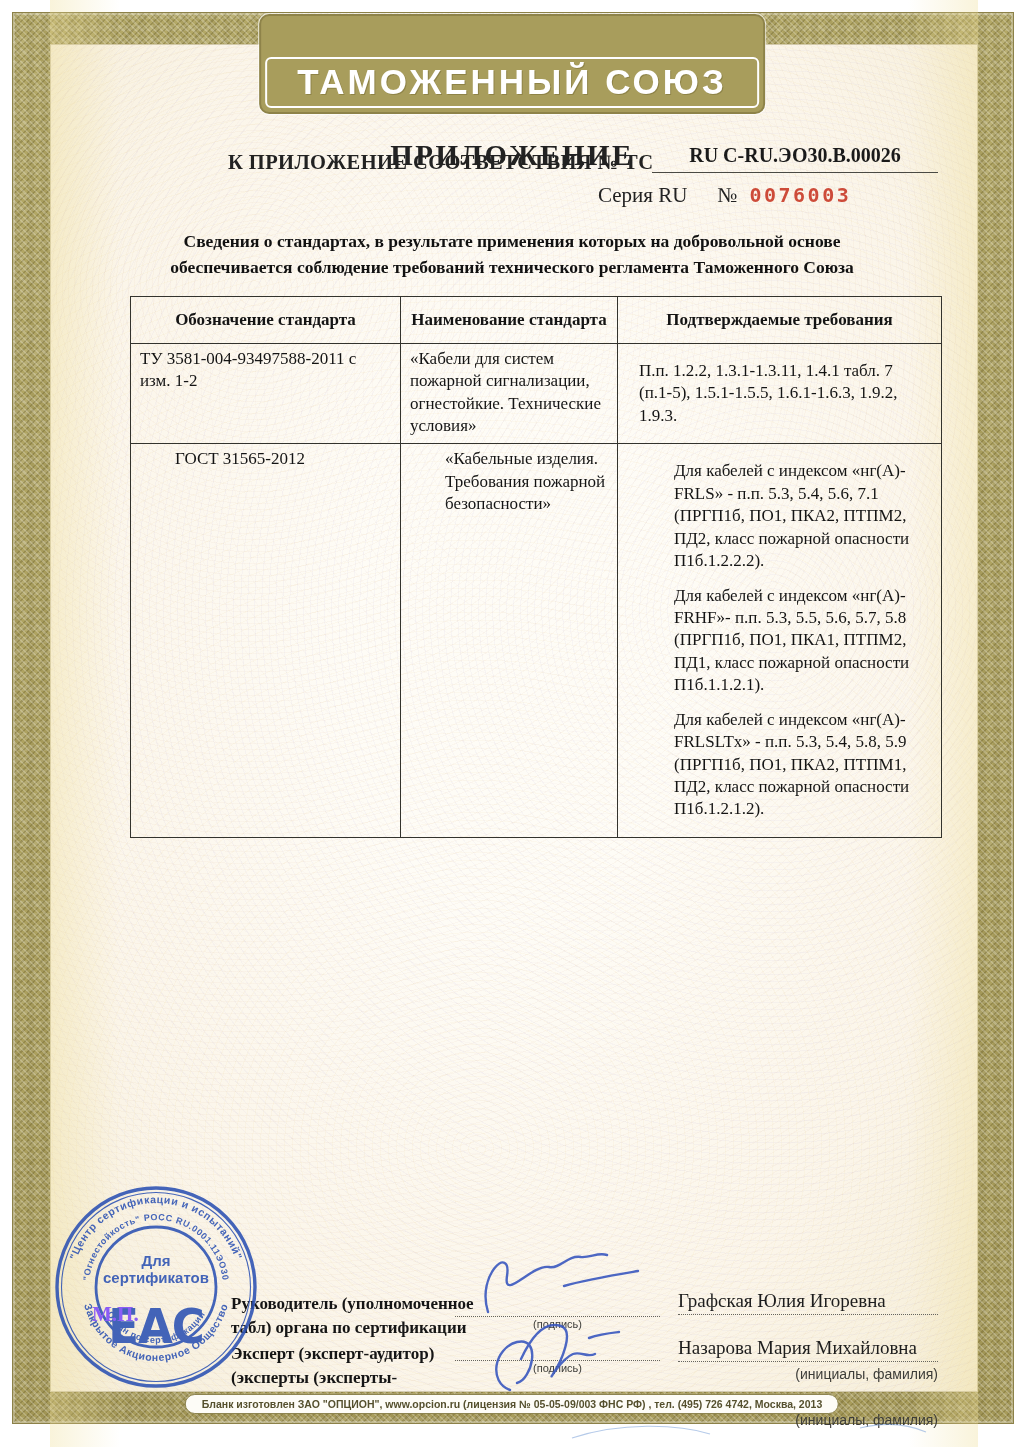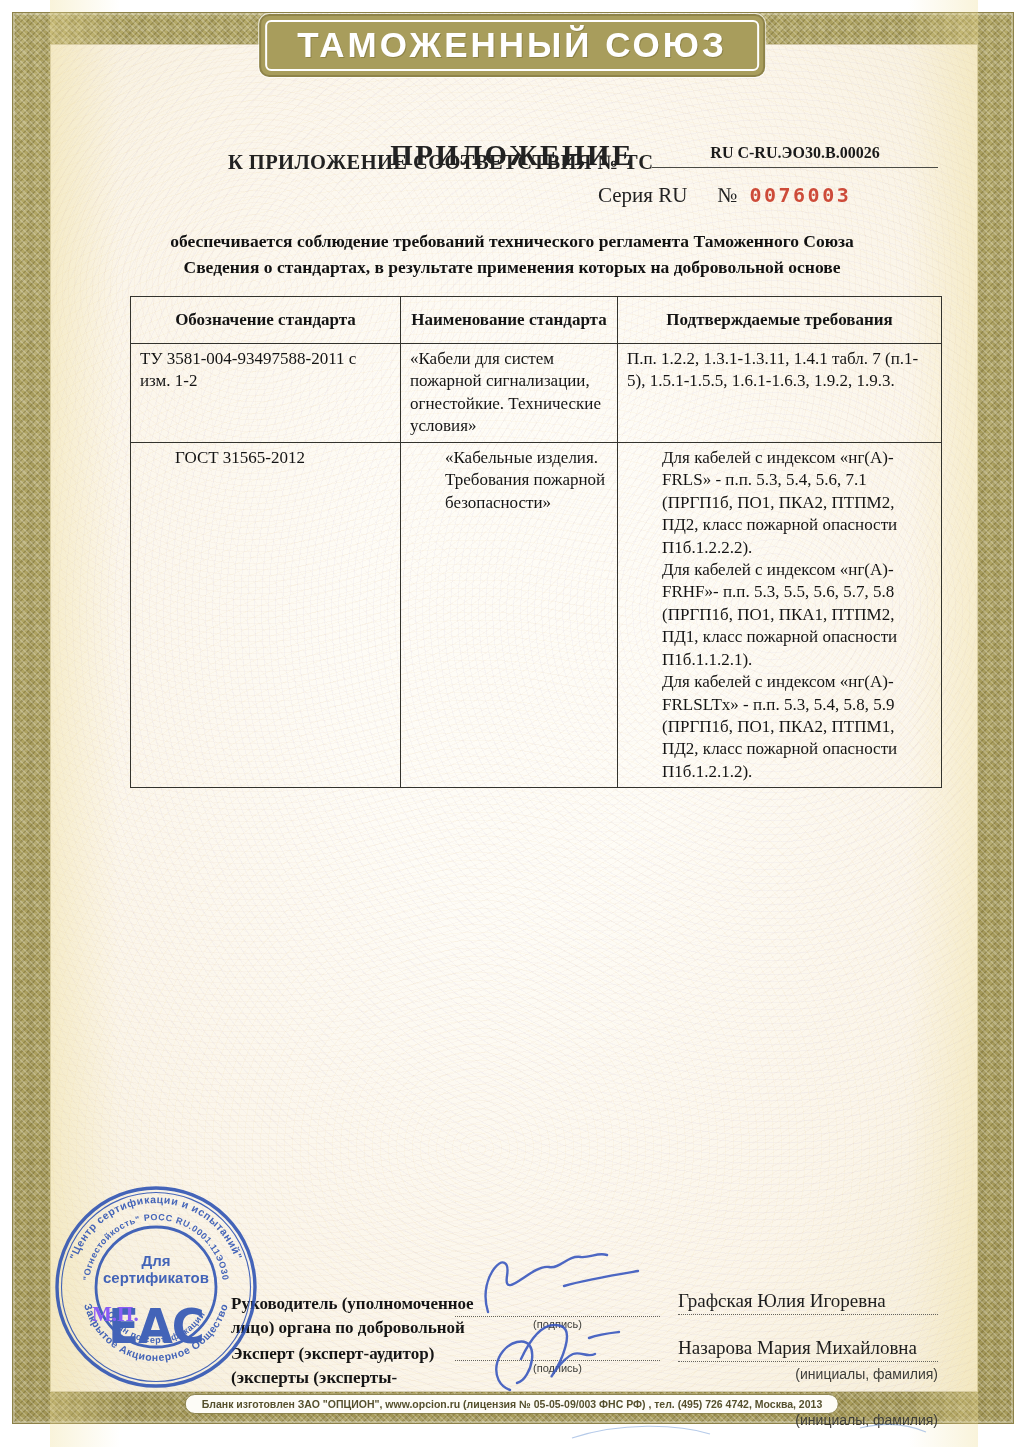--- a/index.html
+++ b/index.html
@@ -37,40 +37,40 @@
 
   .content{position:absolute;inset:0;z-index:3;}
 
   
   .banner{
     position:absolute;top:14px;left:50%;transform:translateX(-50%);
     background:#a89d5c;border:2px solid #8e8349;border-radius:10px;padding:4px;
     box-shadow:0 0 0 1px rgba(255,255,255,.7);
   }
   .banner-inner{
-    border:2px solid #ffffff;border-radius:6px;padding:5px 30px 7px;
+    border:2px solid #ffffff;border-radius:6px;padding:5px 30px 7px;margin-top:37px;
   }
   .banner-text{
     font-family:"Liberation Sans","DejaVu Sans",sans-serif;font-weight:800;
     font-size:35px;line-height:1;color:#ffffff;letter-spacing:3px;white-space:nowrap;
     text-shadow:1px 1px 0 rgba(120,110,55,.55);
   }
 
   
   .doc-title{
     position:absolute;top:97px;left:0;right:0;text-align:center;
     font-weight:bold;font-size:29px;letter-spacing:2.5px;color:#222;margin-top:42px;
   }
   .cert-subtitle{
     position:absolute;left:228px;top:151px;font-weight:bold;font-size:20.5px;
     letter-spacing:.4px;color:#222;white-space:nowrap;
   }
   .cert-number{
     position:absolute;left:652px;top:144px;width:286px;text-align:center;
-    font-weight:bold;font-size:16px;color:#1a1a1a;
+    font-weight:bold;font-size:20px;color:#1a1a1a;
     border-bottom:1.5px solid #4a4a44;padding-bottom:5px;white-space:nowrap;
   }
   .series-row{
     position:absolute;left:598px;top:183px;font-size:21px;color:#222;white-space:nowrap;
   }
   .series-row .gap1{display:inline-block;width:30px;}
   .series-row .gap2{display:inline-block;width:12px;}
   .series-number{
     font-family:"DejaVu Sans Mono",monospace;font-weight:bold;font-size:20px;
     letter-spacing:2.5px;color:#cd4b39;
@@ -87,21 +87,21 @@
     border-collapse:collapse;table-layout:fixed;
     font-size:17px;line-height:1.32;color:#141414;
   }
   table.standards col.c1{width:270px;} table.standards col.c2{width:217px;} table.standards col.c3{width:324px;}
   table.standards th, table.standards td{
     border:1.5px solid #33332d;vertical-align:top;padding:4px 9px 4px 9px;
   }
   table.standards th{font-weight:bold;text-align:center;height:42px;vertical-align:middle;padding:2px 6px;}
   tr.r1 td{height:89px;}
   tr.r2 td{height:322px;padding-left:44px;}
-  td p{margin:0;}
+  td p{margin:12px;}
 
   
   .mp-label{position:absolute;left:92px;top:1302px;font-weight:bold;font-size:21px;color:#8b5cf6;z-index:5;}
   .role{
     position:absolute;left:231px;width:250px;font-weight:bold;font-size:17px;line-height:24px;color:#151515;
   }
   .role.r-1{top:1292px;}
   .role.r-2{top:1342px;}
   .sig-line{
     position:absolute;left:455px;width:205px;border-bottom:1.2px dotted #66655e;height:1px;
@@ -158,22 +158,22 @@
   </div>
 
   <div class="doc-title">ПРИЛОЖЕНИЕ</div>
   <div class="cert-subtitle">К ПРИЛОЖЕНИЕ СООТВЕТСТВИЯ  № ТС</div>
   <div class="cert-number">RU C-RU.ЭО30.В.00026</div>
   <div class="series-row">
     <span>Серия RU</span><span class="gap1"></span><span>№</span><span class="gap2"></span><span class="series-number">0076003</span>
   </div>
 
   <div class="intro">
+    <div>Сведения о стандартах, в результате применения которых на добровольной основе</div>
     <div>обеспечивается соблюдение требований технического регламента Таможенного Союза</div>
-    <div>Сведения о стандартах, в результате применения которых на добровольной основе</div>
   </div>
 
   <table class="standards">
     <colgroup>
         <col class="c1">
         <col class="c2">
         <col class="c3">
       </colgroup>
     <tbody>
         <tr>
@@ -222,21 +222,21 @@
     <text class="ring-txt" font-size="9">
       <textPath href="#inBot" startOffset="50%" text-anchor="middle">Орган по сертификации</textPath>
     </text>
     <text class="ctr" x="104" y="83" font-size="15">Для</text>
     <text class="ctr" x="104" y="100" font-size="15">сертификатов</text>
     <text class="eac" x="104" y="152" font-size="45" transform="scale(1,1.05)">ЕАС</text>
   </svg>
 
   <div class="mp-label">М.П.</div>
 
-  <div class="role r-1">Руководитель (уполномоченное лицо) органа по добровольной</div>
+  <div class="role r-1">Руководитель (уполномоченное табл) органа по сертификации</div>
   <div class="sig-line s-1"></div>
   <div class="sig-caption s-1">(подпись)</div>
   <div class="sig-name n-1">Графская Юлия Игоревна</div>
   <div class="name-caption n-1">(инициалы, фамилия)</div>
 
   <div class="role r-2">Эксперт (эксперт-аудитор) (эксперты (эксперты-аудиторы))</div>
   <div class="sig-line s-2"></div>
   <div class="sig-caption s-2">(подпись)</div>
   <div class="sig-name n-2">Назарова Мария Михайловна</div>
   <div class="name-caption n-2">(инициалы, фамилия)</div>

